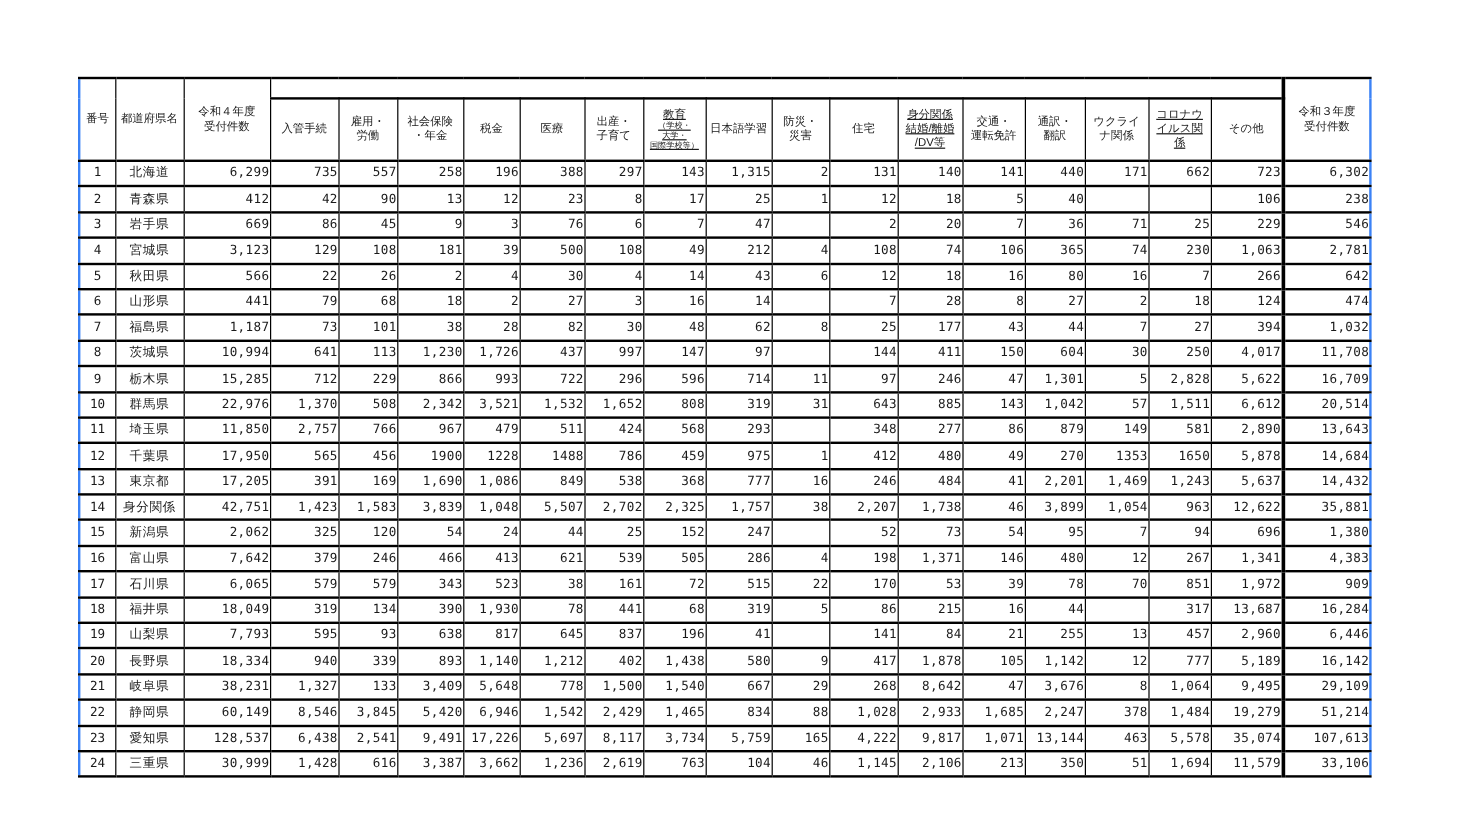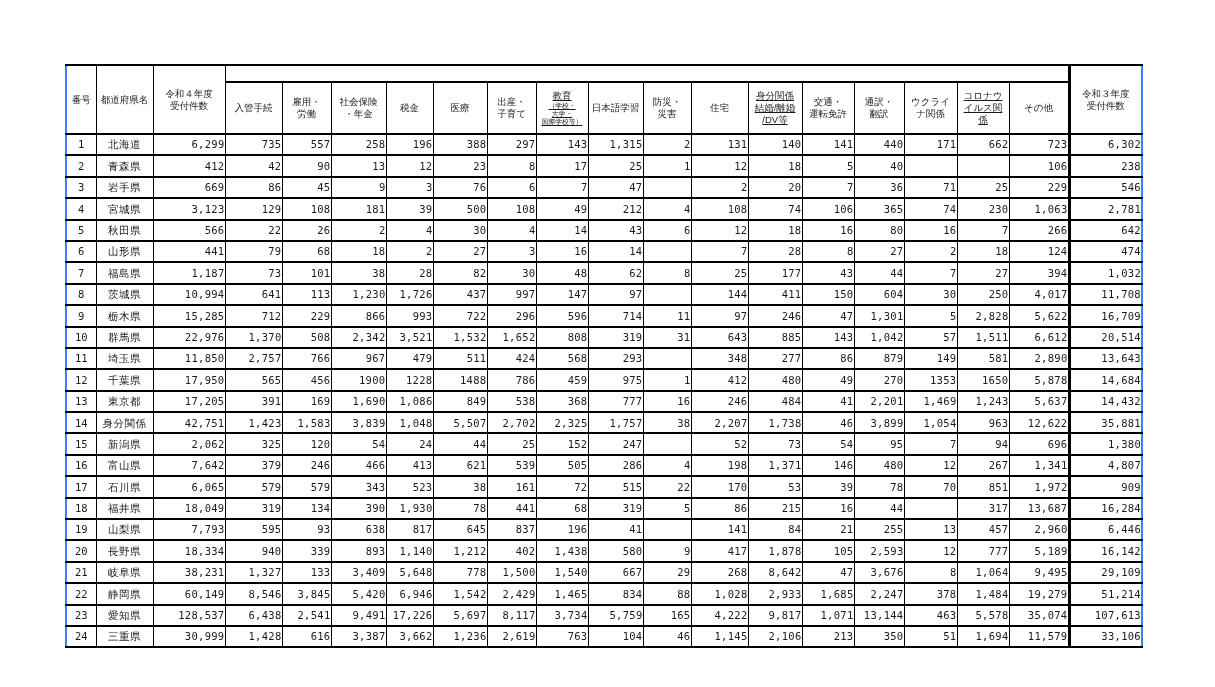--- a/index.html
+++ b/index.html
@@ -513,21 +513,21 @@
           <td class="num-cell">505</td>
           <td class="num-cell">286</td>
           <td class="num-cell">4</td>
           <td class="num-cell">198</td>
           <td class="num-cell">1,371</td>
           <td class="num-cell">146</td>
           <td class="num-cell">480</td>
           <td class="num-cell">12</td>
           <td class="num-cell">267</td>
           <td class="num-cell">1,341</td>
-          <td class="num-cell thick-left">4,807</td>
+          <td class="num-cell thick-left">4,383</td>
         </tr>
         <tr>
           <td class="no-cell">17</td>
           <td class="pref-cell">石川県</td>
           <td class="num-cell">6,065</td>
           <td class="num-cell">579</td>
           <td class="num-cell">579</td>
           <td class="num-cell">343</td>
           <td class="num-cell">523</td>
           <td class="num-cell">38</td>
@@ -597,21 +597,21 @@
           <td class="num-cell">893</td>
           <td class="num-cell">1,140</td>
           <td class="num-cell">1,212</td>
           <td class="num-cell">402</td>
           <td class="num-cell">1,438</td>
           <td class="num-cell">580</td>
           <td class="num-cell">9</td>
           <td class="num-cell">417</td>
           <td class="num-cell">1,878</td>
           <td class="num-cell">105</td>
-          <td class="num-cell">2,593</td>
+          <td class="num-cell">1,142</td>
           <td class="num-cell">12</td>
           <td class="num-cell">777</td>
           <td class="num-cell">5,189</td>
           <td class="num-cell thick-left">16,142</td>
         </tr>
         <tr>
           <td class="no-cell">21</td>
           <td class="pref-cell">岐阜県</td>
           <td class="num-cell">38,231</td>
           <td class="num-cell">1,327</td>

